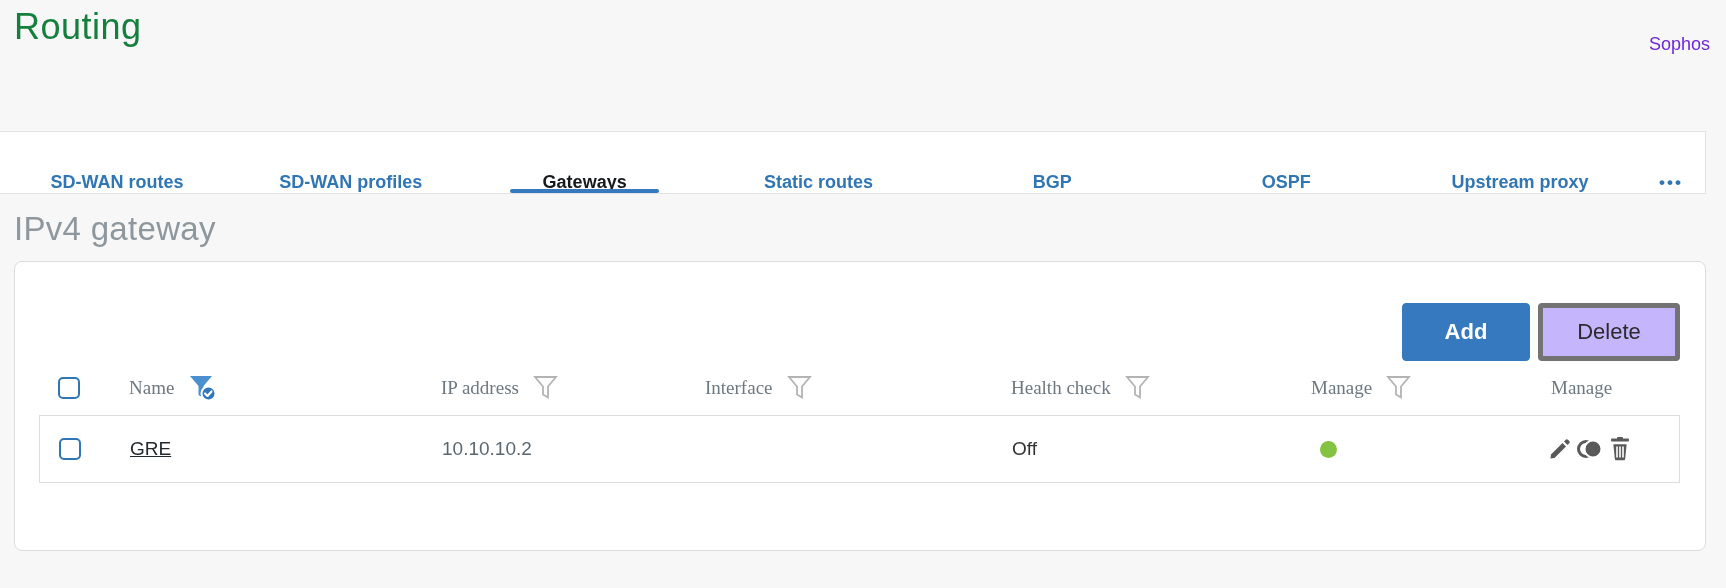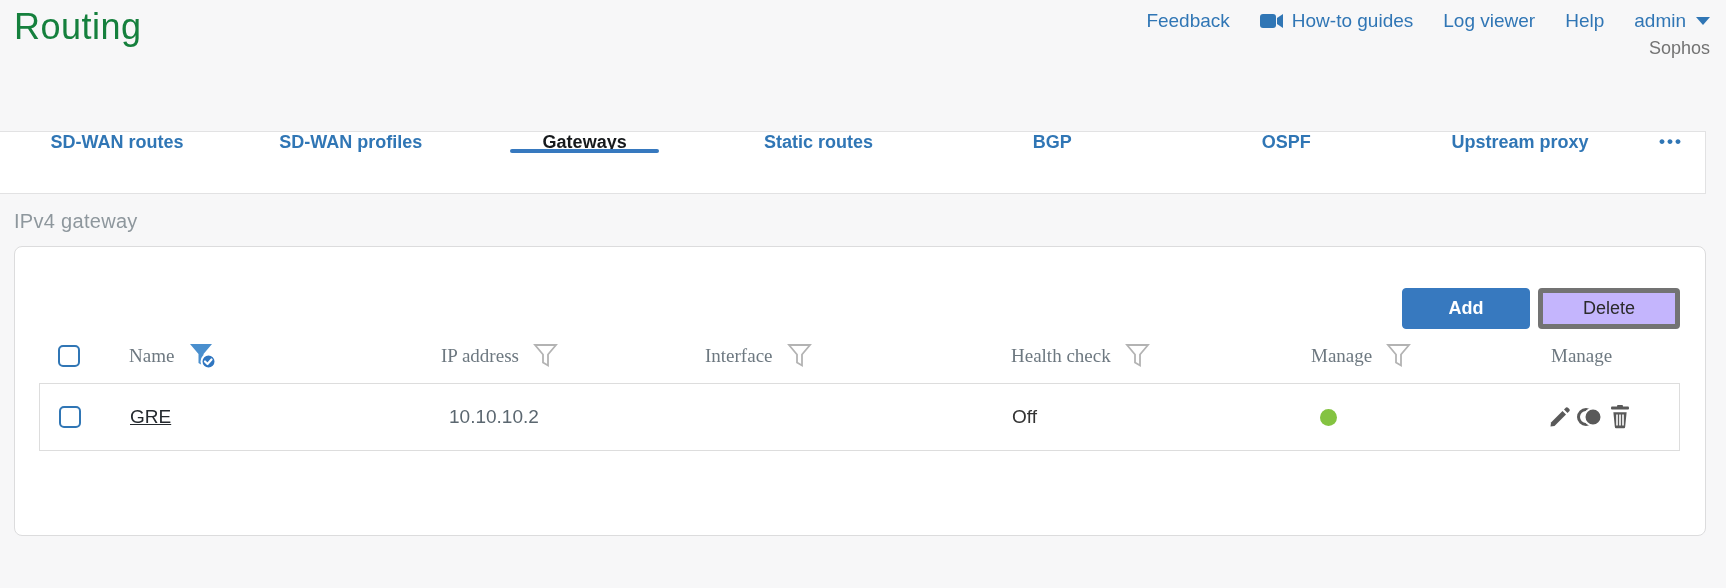--- a/index.html
+++ b/index.html
@@ -13,99 +13,75 @@
   
   .top {
     display:flex; justify-content:space-between; align-items:flex-start;
     padding:6px 16px 0 14px; height:131px;
   }
   .page-title { font-size:36px; font-weight:400; color:#15803d; letter-spacing:.5px; }
   .topnav { display:flex; flex-direction:column; align-items:flex-end; padding-top:4px; }
   .topnav-links { display:flex; align-items:center; gap:30px; }
   .toplink { color:#3076b5; font-size:19px; text-decoration:none; display:flex; align-items:center; gap:8px; cursor:pointer; }
   .caret { width:0; height:0; border-left:7px solid transparent; border-right:7px solid transparent; border-top:8px solid #3076b5; display:inline-block; margin-left:2px; }
-  .brand { color:#737373; font-size:18px; margin-top:6px; }
+  .brand { color:#6d28d9; font-size:18px; margin-top:24px; }
   
   .tabbar {
     width:1706px; height:63px; background:#fff;
     border-top:1px solid #e2e2e3; border-bottom:1px solid #e2e2e3; border-right:1px solid #e2e2e3;
-    display:flex; align-items:flex-start;
+    display:flex; align-items:flex-end;
   }
   .tab {
     flex:1; display:flex; align-items:center; justify-content:center;
     font-size:18px; font-weight:bold; color:#3076b5; cursor:pointer; position:relative;
   }
   .tab.active { color:#16191c; }
   .tab.active::after {
     content:""; position:absolute; left:18%; right:18%; bottom:0; height:4px;
     background:#3779bf; border-radius:2px;
   }
   .tab-more { width:68px; display:flex; align-items:center; justify-content:center;
     color:#3076b5; font-size:17px; font-weight:bold; letter-spacing:2px; cursor:pointer; }
   
-  .section-title { font-size:20px; color:#8e979d; font-weight:400; margin:16px 0 13px 14px; letter-spacing:.3px; }
+  .section-title { font-size:33px; color:#8e979d; font-weight:400; margin:16px 0 13px 14px; letter-spacing:.3px; }
   .card {
     margin-left:14px; width:1692px; height:290px;
     background:#fff; border:1px solid #dcdcdd; border-radius:8px;
     padding:17px 25px 0 24px;
   }
   .toolbar { display:flex; justify-content:flex-end; gap:8px; margin-top:24px; }
-  .btn { height:41px; border-radius:4px; font-size:18px; font-family:inherit; cursor:pointer; }
+  .btn { height:58px; border-radius:4px; font-size:22px; font-family:inherit; cursor:pointer; }
   .btn-add { width:128px; background:#3779bf; border:1px solid #3779bf; color:#fff; font-weight:bold; }
   .btn-delete { width:142px; background:#c4b5fd; border:5px solid #737373; color:#2b2b2b; }
   
   .grid { display:grid; grid-template-columns:62px 332px 264px 306px 300px 240px 1fr; align-items:center; }
   .thead { height:54px; color:#6d7880; font-size:19px; }
   .th { display:flex; align-items:center; gap:14px; padding-left:8px;font-family:Liberation Serif, serif; }
   .th.name-col { padding-left:28px; }
   .tbody { border:1px solid #dddddd; background:#fff; }
   .trow { height:66px; font-size:19px; color:#333; }
   .cell { padding-left:8px; }
   .cell.name-col { padding-left:28px; }
   .cb-cell { padding-left:19px; }
   .checkbox {
     width:22px; height:22px; border:2px solid #3076b5; border-radius:5px; background:#fff; cursor:pointer;
   }
   .row-link { color:#24292e; text-decoration:underline; cursor:pointer; font-weight:500; }
-  .ip-text { color:#5b6770;margin-left:7px; }
+  .ip-text { color:#5b6770; }
   .status-dot { width:17px; height:17px; border-radius:50%; margin-left:8px; }
   .manage-cell { display:flex; align-items:center; gap:5px; padding-left:4px; }
   .icon-btn { background:none; border:none; padding:0; cursor:pointer; display:flex; align-items:center; }
   svg { display:block; }
 </style>
 </head>
 <body>
 
 <div class="top">
   <div class="page-title">Routing</div>
   <div class="topnav">
-    <div class="topnav-links">
-      <a class="toplink">
-          <span>Feedback</span>
-        </a>
-      <a class="toplink">
-        <span>
-          <svg width="24" height="16" viewBox="0 0 24 16">
-            <rect x="0" y="1" width="16" height="14" rx="3" fill="#3076b5"></rect>
-            <path d="M17 5 L23 1 L23 15 L17 11 Z" fill="#3076b5"></path>
-          </svg>
-        </span>
-        <span>How-to guides</span>
-      </a>
-      <a class="toplink">
-          <span>Log viewer</span>
-        </a>
-      <a class="toplink">
-          <span>Help</span>
-        </a>
-      <a class="toplink">
-        <span>admin</span>
-        <span class="caret"></span>
-      </a>
-    </div>
     <div class="brand">Sophos</div>
   </div>
 </div>
 
 <div class="tabbar">
   <div class="tab">SD-WAN routes</div>
   <div class="tab">SD-WAN profiles</div>
   <div class="tab active">Gateways</div>
   <div class="tab">Static routes</div>
   <div class="tab">BGP</div>

